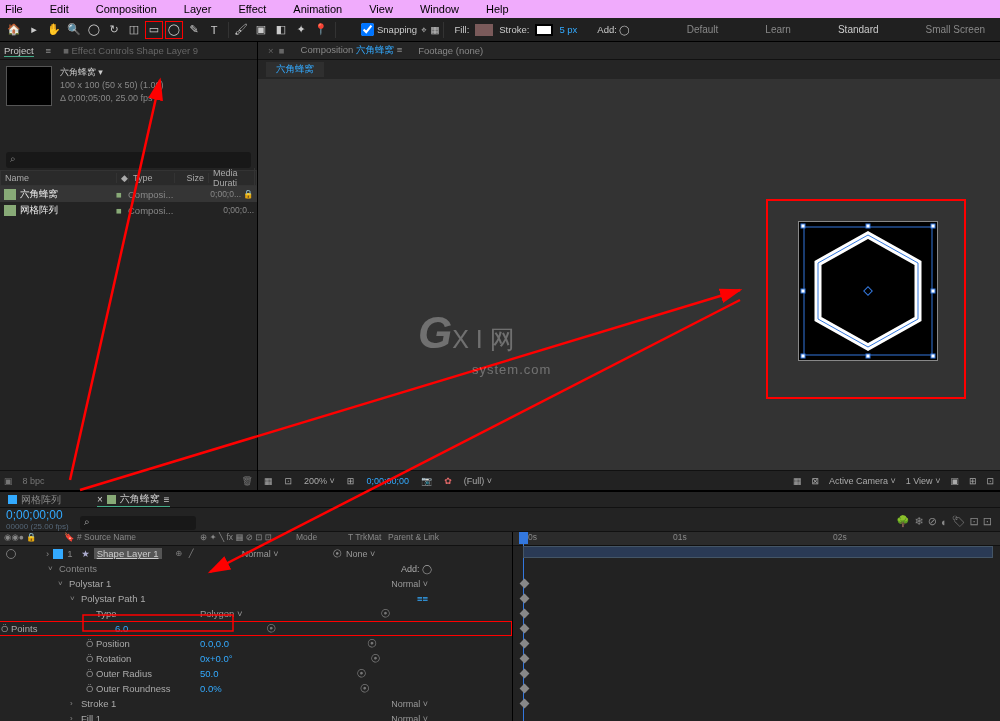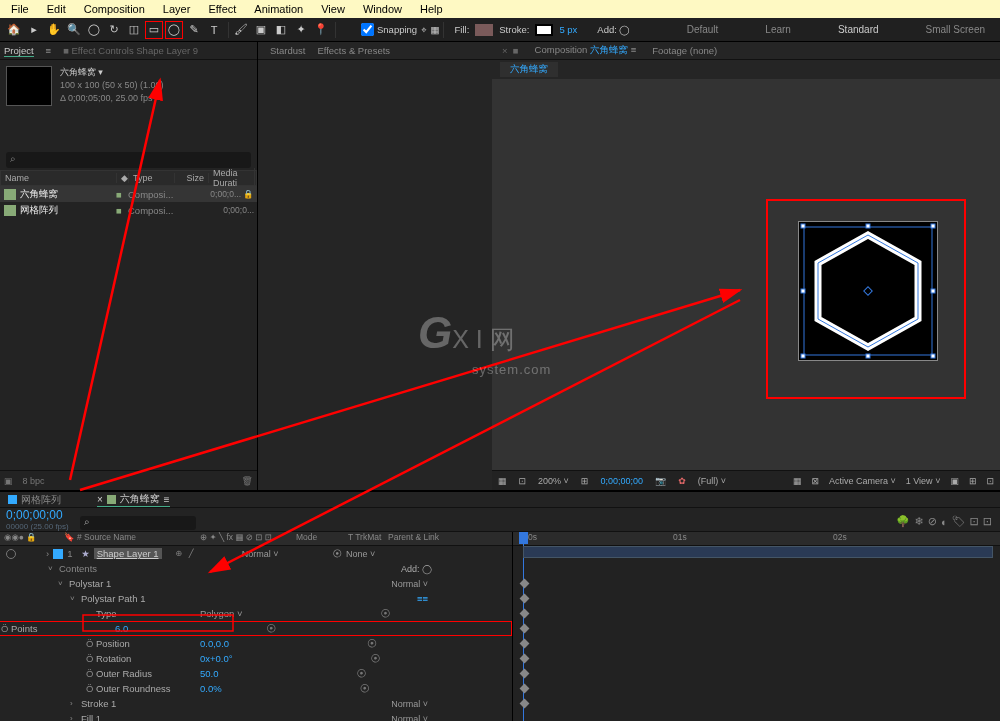--- a/index.html
+++ b/index.html
@@ -1,17 +1,17 @@
 <!DOCTYPE html>
 <html><head>
   <meta charset="utf-8">
   <style>
     * { margin:0; padding:0; box-sizing:border-box; font-family:"Segoe UI",Tahoma,sans-serif; }
     body { width:1000px; height:721px; background:#1e1e1e; color:#aaa; font-size:10px; position:relative; overflow:hidden; }
-    .menubar { background:#fef9c3; height:18px; display:flex; align-items:center; padding:0 11px; gap:18px; color:#000; font-size:11px; }
+    .menubar { background:#f0abfc; height:18px; display:flex; align-items:center; padding:0 5px; gap:27px; color:#000; font-size:11px; }
     .menubar span { cursor:default; }
     .toolbar { background:#202020; height:24px; display:flex; align-items:center; padding:0 5px; border-bottom:1px solid #000; }
     .toolbar .tool { width:18px; height:18px; display:flex; align-items:center; justify-content:center; margin-right:2px; font-size:11px; color:#ccc; }
     .tool.highlight { border:1px solid #f00; }
     .toolbar .sep { width:1px; height:16px; background:#333; margin:0 3px; }
     .workspace-tabs { margin-left:auto; display:flex; gap:47px; color:#888; font-size:10px; padding-right:10px;}
     .workspace-tabs span.active { color:#ccc; }
     .main { display:flex; height:448px; }
     .left-panel { width:258px; background:#232323; display:flex; flex-direction:column; border-right:1px solid #000;}
     .panel-tabs { display:flex; height:18px; align-items:center; border-bottom:1px solid #111; padding:0 4px; font-size:9.5px; }
@@ -201,26 +201,20 @@
       <div class="sz"></div>
       <div class="md">0;00;0...</div>
     </div>
     <div class="proj-footer">
       <span>▣</span>
       <span>8 bpc</span>
       <span style="margin-left:auto">🗑</span>
     </div>
   </div>
 
-  <div class="center-panel">
-    <div class="panel-tabs">
-      <span class="tab">Stardust</span>
-      <span class="tab">Effects &amp; Presets</span>
-    </div>
-  </div>
 
   <div class="right-panel">
     <div class="comp-tabs">
       <span class="ct" style="color:#666">×&nbsp;&nbsp;■</span>
       <span class="ct"><span>Composition</span> <span style="color:#3af">六角蜂窝</span> ≡</span>
       <span class="ct">Footage (none)</span>
     </div>
     <div class="subtab">
         <span>六角蜂窝</span>
       </div>

